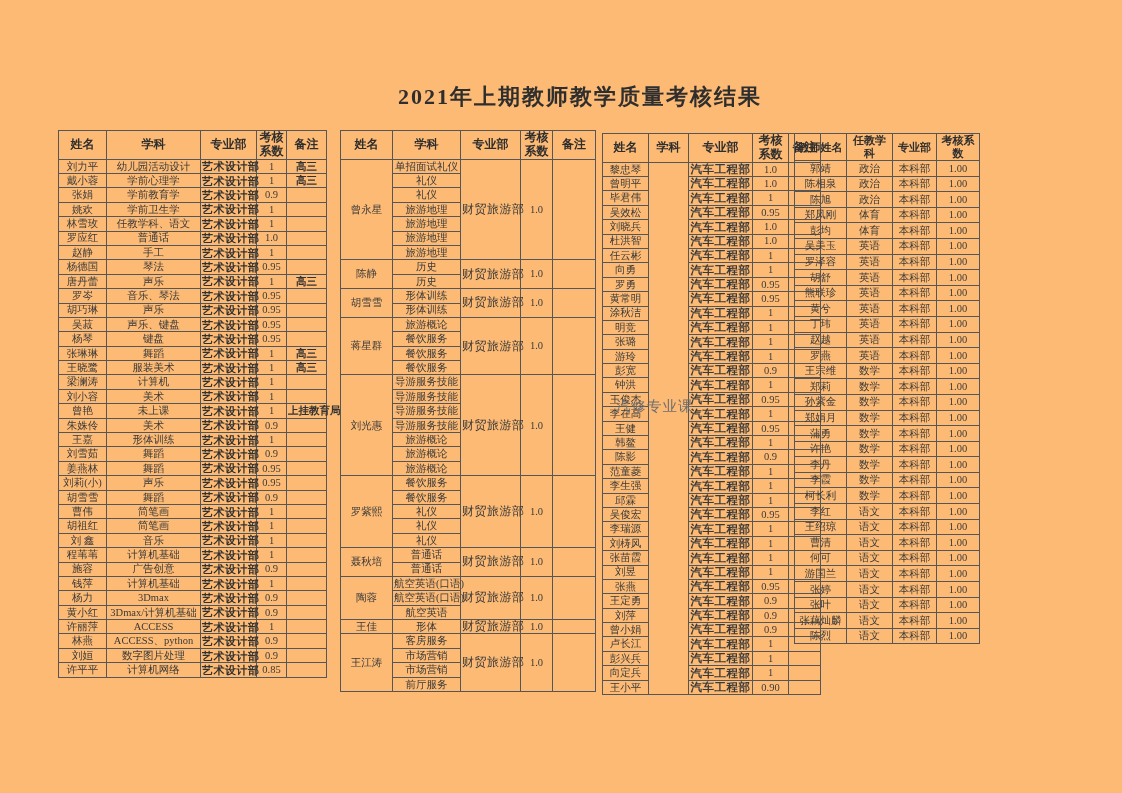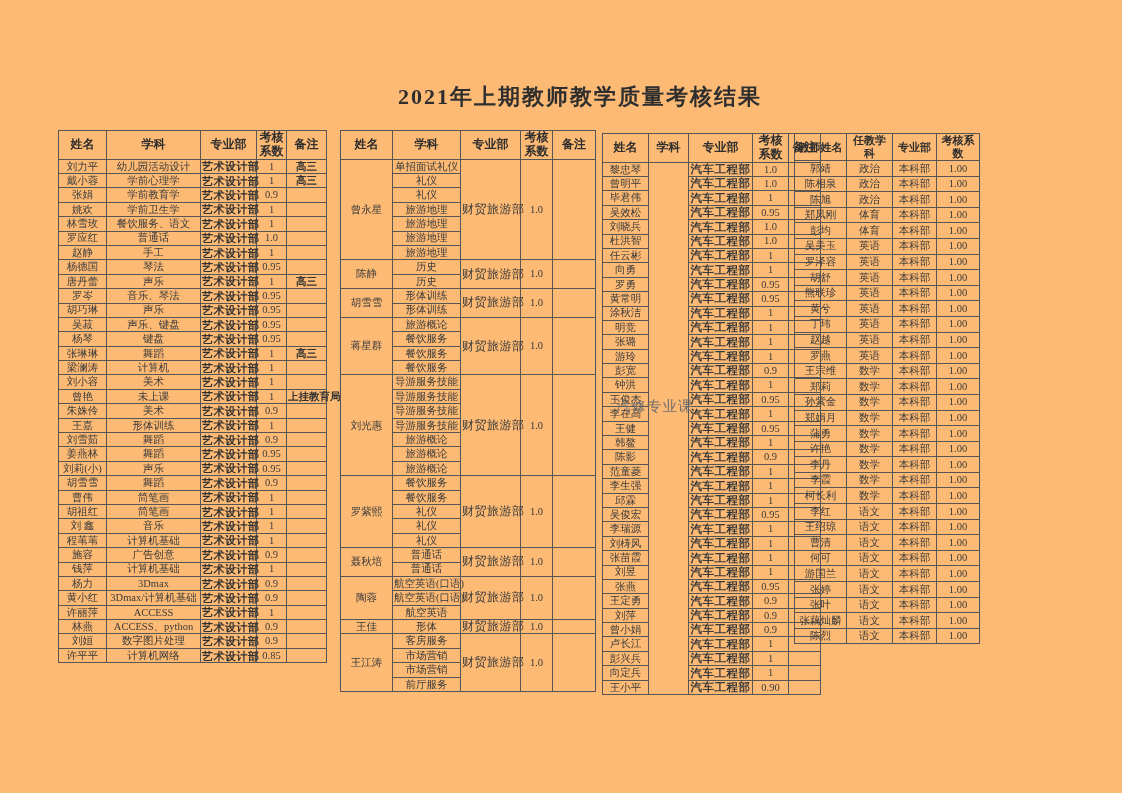--- a/index.html
+++ b/index.html
@@ -99,21 +99,21 @@
         </tr>
         <tr>
           <td>姚欢</td>
           <td>学前卫生学</td>
           <td class="dept">艺术设计部</td>
           <td>1</td>
           <td class="remark"></td>
         </tr>
         <tr>
           <td>林雪玫</td>
-          <td>餐饮服务、语文</td>
+          <td>任教学科、语文</td>
           <td class="dept">艺术设计部</td>
           <td>1</td>
           <td class="remark"></td>
         </tr>
         <tr>
           <td>罗应红</td>
           <td>普通话</td>
           <td class="dept">艺术设计部</td>
           <td>1.0</td>
           <td class="remark"></td>
@@ -163,20 +163,27 @@
         <tr>
           <td>杨琴</td>
           <td>键盘</td>
           <td class="dept">艺术设计部</td>
           <td>0.95</td>
           <td class="remark"></td>
         </tr>
         <tr>
           <td>张琳琳</td>
           <td>舞蹈</td>
+          <td class="dept">艺术设计部</td>
+          <td>1</td>
+          <td class="remark">高三</td>
+        </tr>
+        <tr>
+          <td>王晓鹭</td>
+          <td>服装美术</td>
           <td class="dept">艺术设计部</td>
           <td>1</td>
           <td class="remark">高三</td>
         </tr>
         <tr>
           <td>梁澜涛</td>
           <td>计算机</td>
           <td class="dept">艺术设计部</td>
           <td>1</td>
           <td class="remark"></td>

